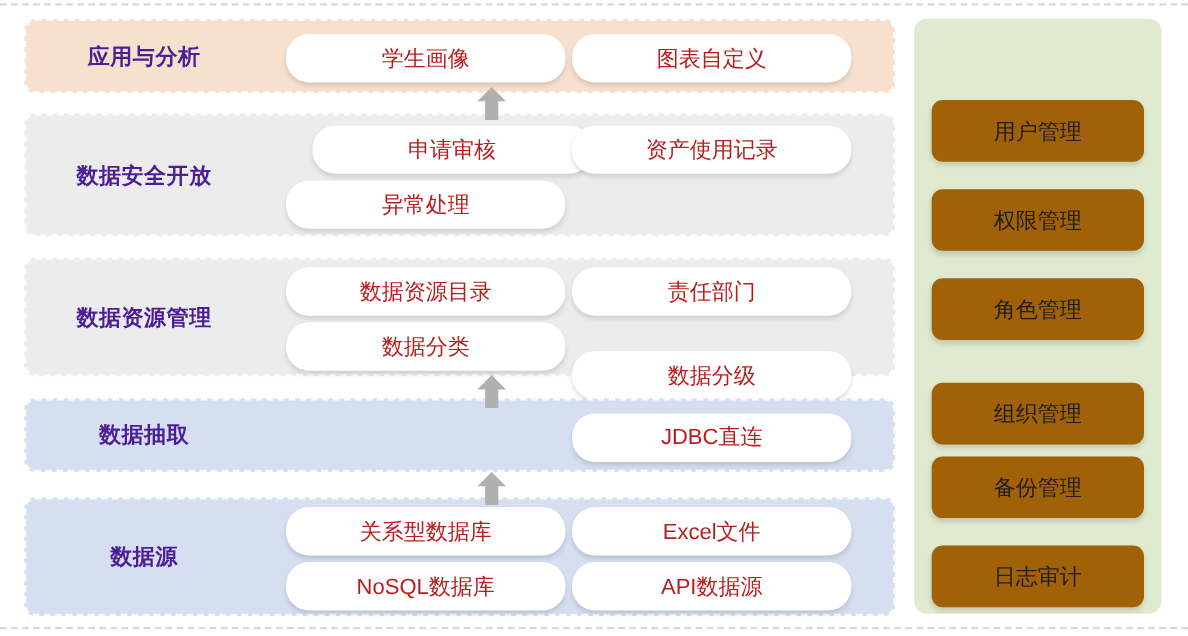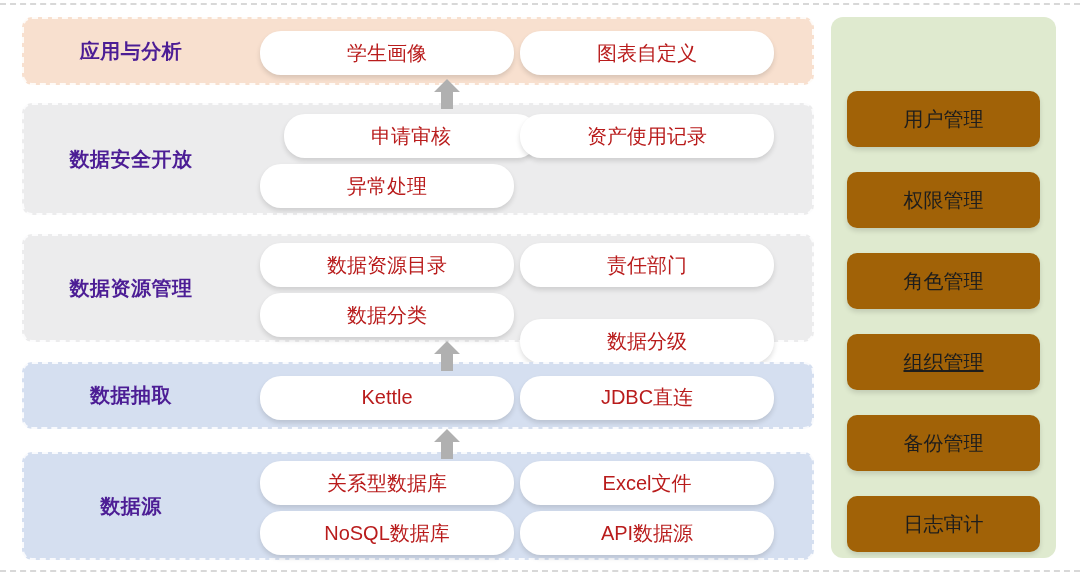--- a/index.html
+++ b/index.html
@@ -134,21 +134,20 @@
       <div class="cards">
         <div class="card col0" style="top: 7px;">数据资源目录</div>
         <div class="card col1" style="top: 7px;">责任部门</div>
         <div class="card col0" style="top: 57px;">数据分类</div>
         <div class="card col1" style="top: 42px; margin-top: 41px;">数据分级</div>
       </div>
     </div>
     <div class="layer" style="left: 22px; top: 362px; width: 792px; height: 67px; background: rgb(213, 223, 240);">
       <div class="layer-title">数据抽取</div>
       <div class="cards">
-        <div class="card col0" style="top: 11.5px;">Kettle</div>
         <div class="card col1" style="top: 11.5px;">JDBC直连</div>
       </div>
     </div>
     <div class="layer" style="left: 22px; top: 452px; width: 792px; height: 108px; background: rgb(213, 223, 240);">
       <div class="layer-title">数据源</div>
       <div class="cards">
         <div class="card col0" style="top: 7px;">关系型数据库</div>
         <div class="card col1" style="top: 7px;">Excel文件</div>
         <div class="card col0" style="top: 57px;">NoSQL数据库</div>
         <div class="card col1" style="top: 57px;">API数据源</div>
@@ -166,17 +165,17 @@
     </div>
     <div class="arrow" style="left: 433px; top: 428px;">
       <svg width="28" height="32" viewBox="0 0 28 32">
         <polygon points="14,1 27,14 20,14 20,31 8,31 8,14 1,14" fill="#b0b0b0"></polygon>
       </svg>
     </div>
     <div id="rightPanel" style="background: rgb(223, 234, 207);">
       <div class="gcard" style="top: 74px;">用户管理</div>
       <div class="gcard" style="top: 155px;">权限管理</div>
       <div class="gcard" style="top: 236px;">角色管理</div>
-      <div class="gcard" style="top: 317px; text-decoration: underline;">组织管理</div>
+      <div class="gcard" style="top: 331px;">组织管理</div>
       <div class="gcard" style="top: 398px;">备份管理</div>
       <div class="gcard" style="top: 479px;">日志审计</div>
     </div>
   </div>
 
 </body></html>

